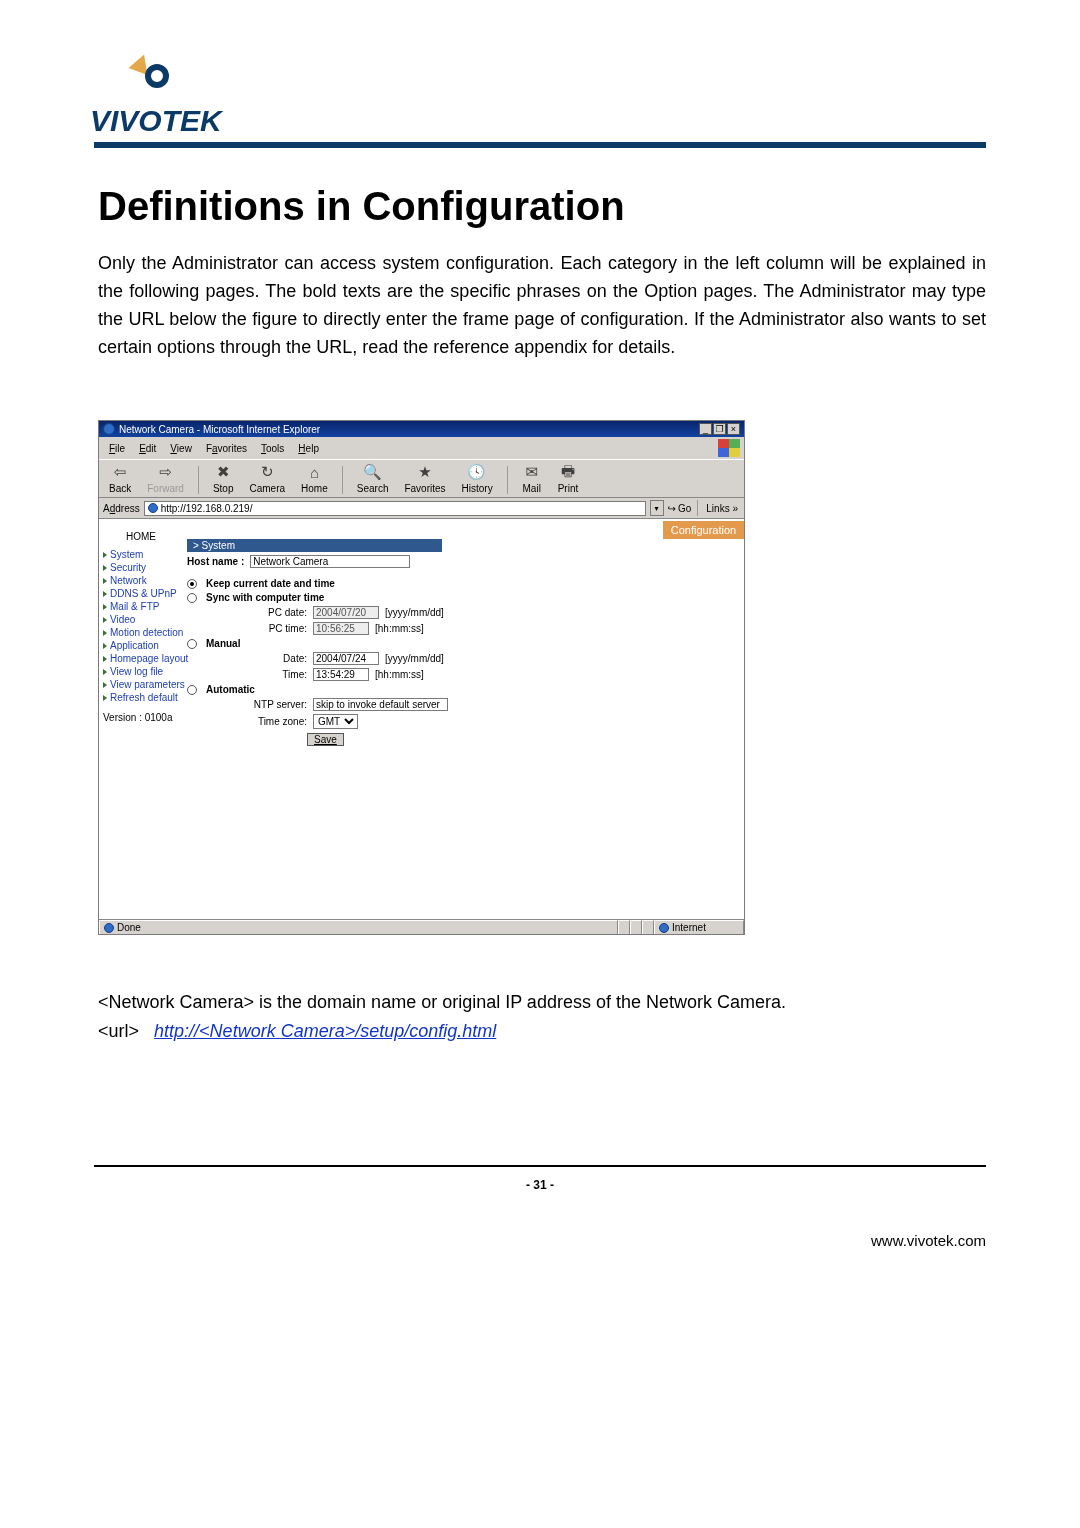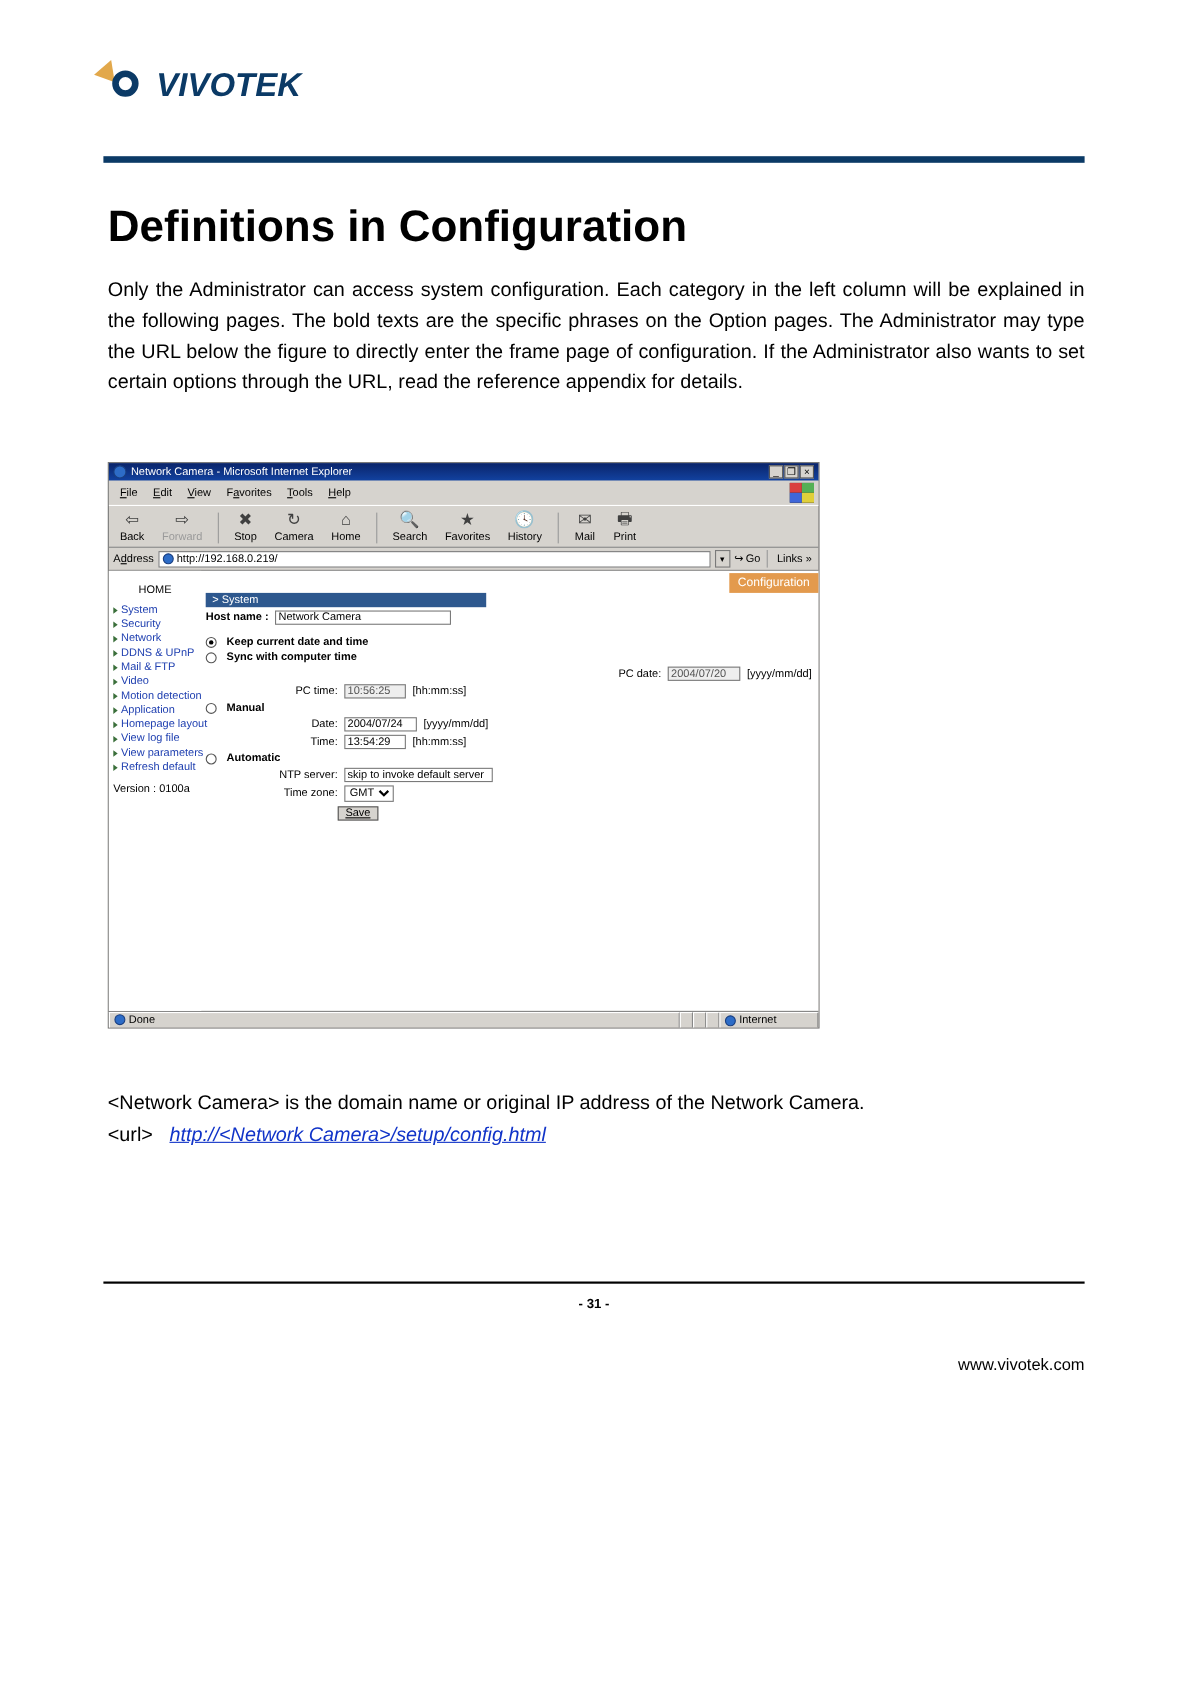--- a/index.html
+++ b/index.html
@@ -10,20 +10,21 @@
     font-family: Arial, Helvetica, sans-serif;
     position: relative;
     color: #000;
   }
   
   .logo-area {
     position: absolute;
     top: 58px; left: 90px;
     display: flex; align-items: center;
     gap: 6px;
+    flex-direction: column;
   }
   .logo-glyph {
     position: relative;
     width: 46px; height: 40px;
   }
   .logo-glyph .circle {
     width: 24px; height: 24px;
     border: 6px solid #0b3a66;
     border-radius: 50%;
     position: absolute; top: 6px; left: 12px;
@@ -381,21 +382,21 @@
           <input type="text" style="width: 160px;" value="Network Camera">
         </div>
         <div class="formrow" style="margin-top:10px;">
           <span class="radio sel"></span>
           <span class="bold">Keep current date and time</span>
         </div>
         <div class="formrow">
           <span class="radio"></span>
           <span class="bold">Sync with computer time</span>
         </div>
-        <div class="formrow" style="margin-left:40px;justify-content:flex-end;">
+        <div class="formrow" style="margin-left:40px;">
           <span class="lblcol">PC date:</span>
           <input type="text" style="width: 66px; background: rgb(238, 238, 238);" disabled="" value="2004/07/20">
           <span class="suf">[yyyy/mm/dd]</span>
         </div>
         <div class="formrow" style="margin-left:40px;">
           <span class="lblcol">PC time:</span>
           <input type="text" style="width: 56px; background: rgb(238, 238, 238);" disabled="" value="10:56:25">
           <span class="suf">[hh:mm:ss]</span>
         </div>
         <div class="formrow">

